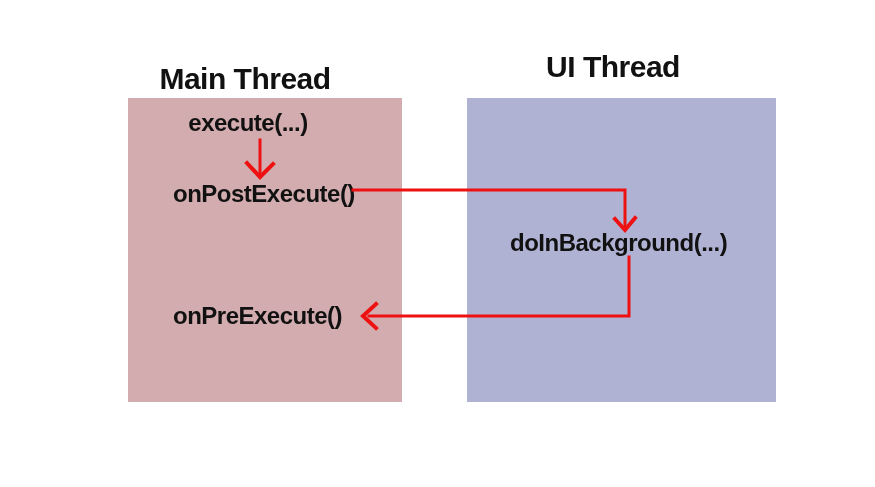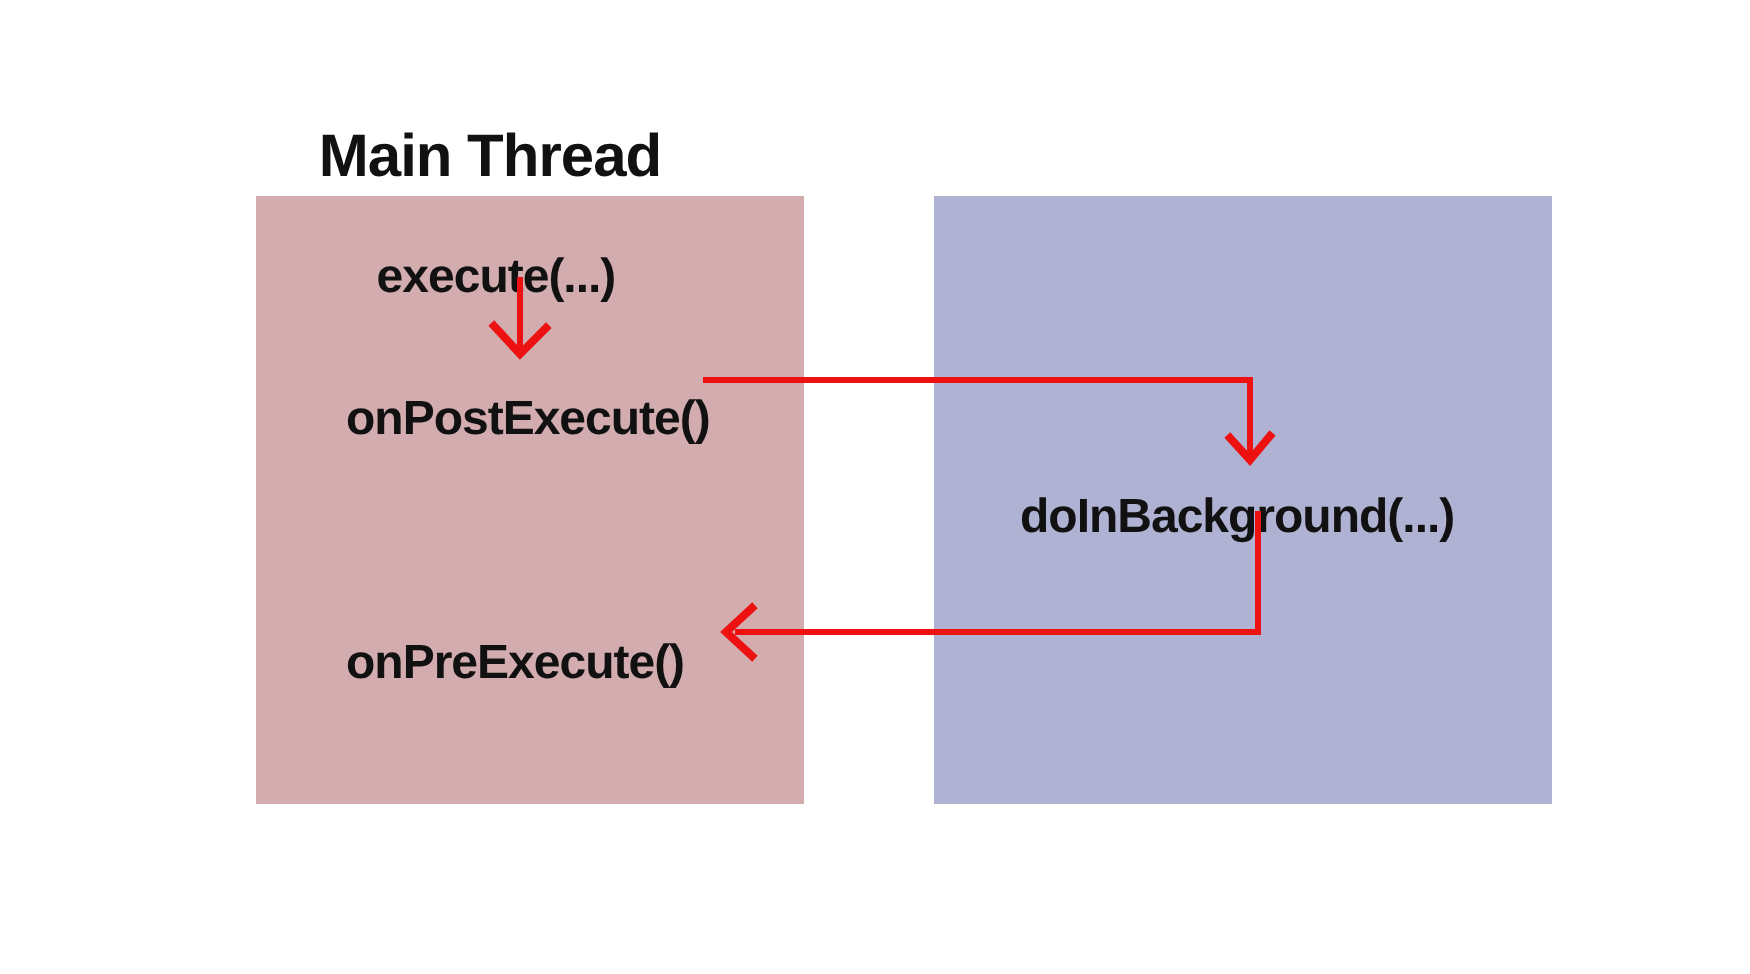--- a/index.html
+++ b/index.html
@@ -34,41 +34,41 @@
   }
   .thread-box.main { left: 128px; width: 274px; }
   .thread-box.ui   { left: 467px; width: 309px; }
   .fn-label {
     position: absolute;
     font-size: 24px;
     font-weight: 700;
     line-height: 28px;
     letter-spacing: -0.5px;
     white-space: nowrap;
-    margin-top: 16px;
   }
   .fn-execute        { left: 148px; top: 109px; width: 200px; text-align: center; }
   .fn-onpreexecute   { left: 173px; top: 180px; }
   .fn-doinbackground { left: 510px; top: 229px; }
   .fn-onpostexecute  { left: 173px; top: 302px; }
   svg.arrows {
     position: absolute;
     left: 0;
     top: 0;
     width: 875px;
     height: 487px;
     pointer-events: none;
   }
 </style>
 </head>
 <body>
 
 <div class="canvas">
 
   <div class="col-title main">Main Thread</div>
+  <div class="col-title ui">UI Thread</div>
 
   <div class="thread-box main" style="background-color: rgb(210, 172, 174);"></div>
   <div class="thread-box ui" style="background-color: rgb(176, 178, 211);"></div>
 
   <div class="fn-label fn-execute">execute(...)</div>
   <div class="fn-label fn-onpreexecute">onPostExecute()</div>
   <div class="fn-label fn-doinbackground">doInBackground(...)</div>
   <div class="fn-label fn-onpostexecute">onPreExecute()</div>
 
   <svg class="arrows" viewBox="0 0 875 487">

